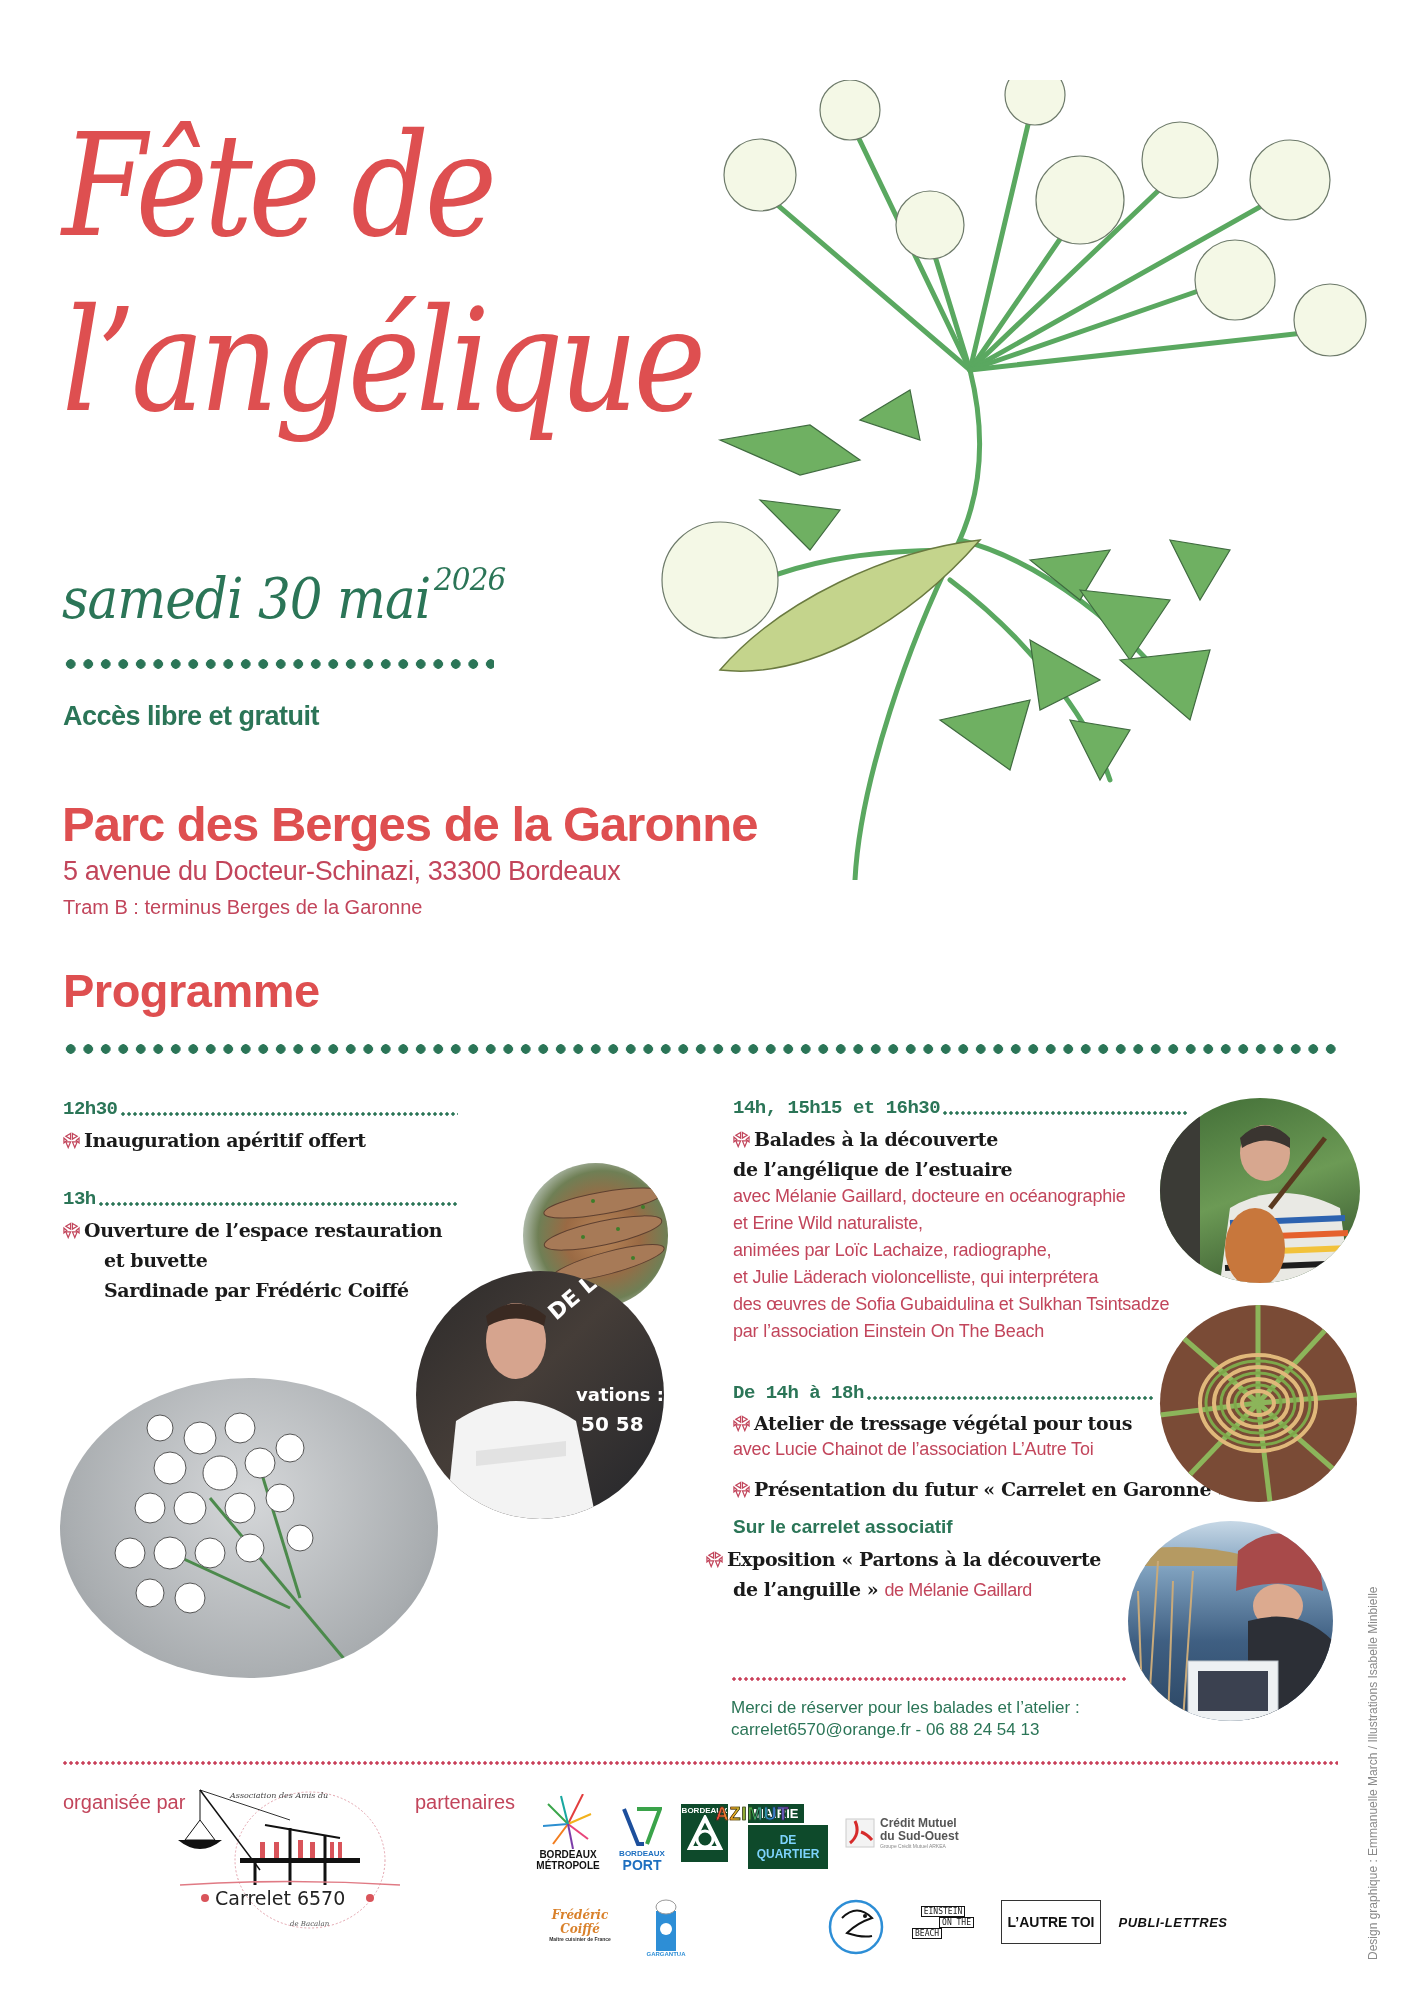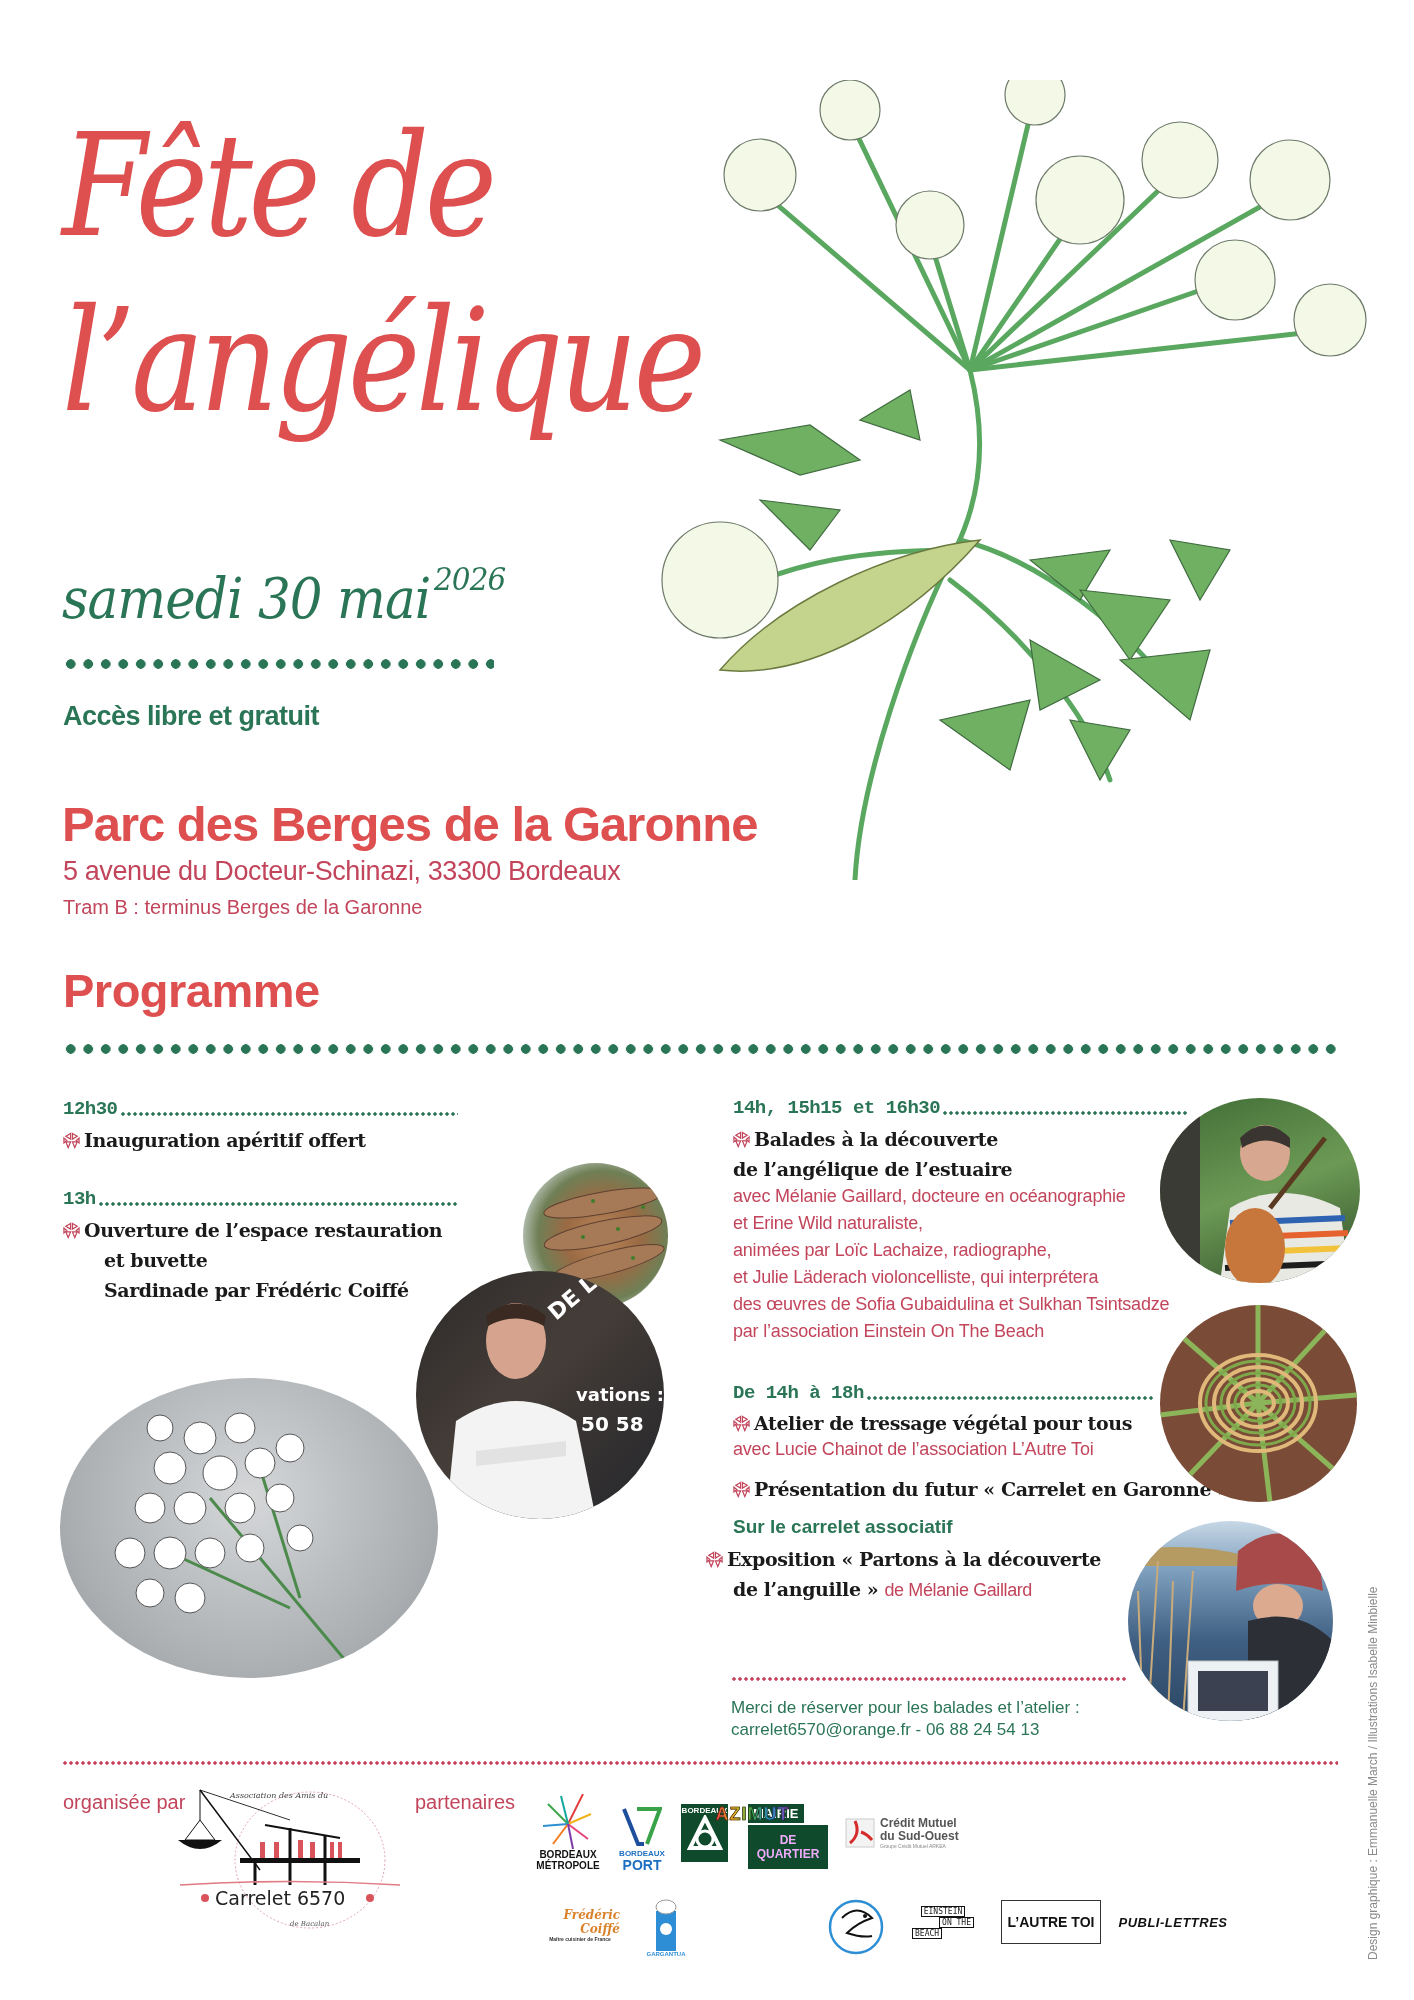--- a/index.html
+++ b/index.html
@@ -365,36 +365,36 @@
 </div>
 <div class="logo" style="left:681px; top:1804px; width:47px; height:58px; background:#0e4a2b; flex-direction:column; justify-content:flex-start;">
   <span style="font-size:8px; color:#fff; padding-top:2px;">BORDEAUX</span>
   <svg width="36" height="40" viewBox="0 0 36 40">
       <path d="M18 3 L 33 33 L 3 33 Z" fill="none" stroke="#fff" stroke-width="4"></path>
       <circle cx="18" cy="24" r="8" fill="none" stroke="#fff" stroke-width="3"></circle>
     </svg>
 </div>
 <div class="logo" style="left:748px; top:1812px; width:80px; height:48px; flex-direction:column; align-items:flex-start;">
   <span style="background:#0e4a2b; color:#fff; font-size:13px; padding:2px 5px; margin-left:0;">MAIRIE</span>
-  <span style="background:#0e4a2b; color:#f0abfc; font-size:12px; padding:8px 5px; margin-top:2px;">DE QUARTIER</span>
+  <span style="background:#0e4a2b; color:#7dd3fc; font-size:12px; padding:8px 5px; margin-top:2px;">DE QUARTIER</span>
 </div>
 <div class="logo" style="left:845px; top:1813px; width:135px; height:40px; justify-content:flex-start; gap:5px;">
   <svg width="30" height="30" viewBox="0 0 30 30">
       <rect x="1" y="1" width="28" height="28" fill="#f3f3f3" stroke="#ccc"></rect>
       <path d="M10 3 Q 16 16 5 25 M16 14 Q 22 16 27 22" stroke="#d62b2b" stroke-width="3" fill="none"></path>
     </svg>
   <div style="display:flex; flex-direction:column; align-items:flex-start; text-align:left;">
     <span style="font-size:12px; color:#555; line-height:13px;">Crédit Mutuel</span>
     <span style="font-size:12px; color:#555; line-height:13px;">du Sud-Ouest</span>
     <span style="font-size:5px; color:#888; font-weight:normal;">Groupe Crédit Mutuel ARKEA</span>
   </div>
 </div>
 
 <div class="logo" style="left:540px; top:1905px; width:80px; height:40px; flex-direction:column;">
-  <span style="font-family:'DejaVu Serif', serif; font-style:italic; font-size:12px; color:#d9812b;text-align:right;">Frédéric Coiffé</span>
+  <span style="font-family:'DejaVu Serif', serif; font-style:italic; font-size:12px; color:#d9812b;">Frédéric Coiffé</span>
   <span style="font-size:5px; color:#333;">Maître cuisinier de France</span>
 </div>
 <div class="logo" style="left:648px; top:1895px; width:36px; height:65px; flex-direction:column;">
   <svg width="28" height="52" viewBox="0 0 28 52">
       <rect x="4" y="12" width="20" height="40" fill="#2d8ed6"></rect>
       <ellipse cx="14" cy="8" rx="10" ry="7" fill="#fff" stroke="#999"></ellipse>
       <circle cx="14" cy="30" r="6" fill="#fff"></circle>
     </svg>
   <span style="font-size:6px; color:#2d8ed6;">GARGANTUA</span>
 </div>

